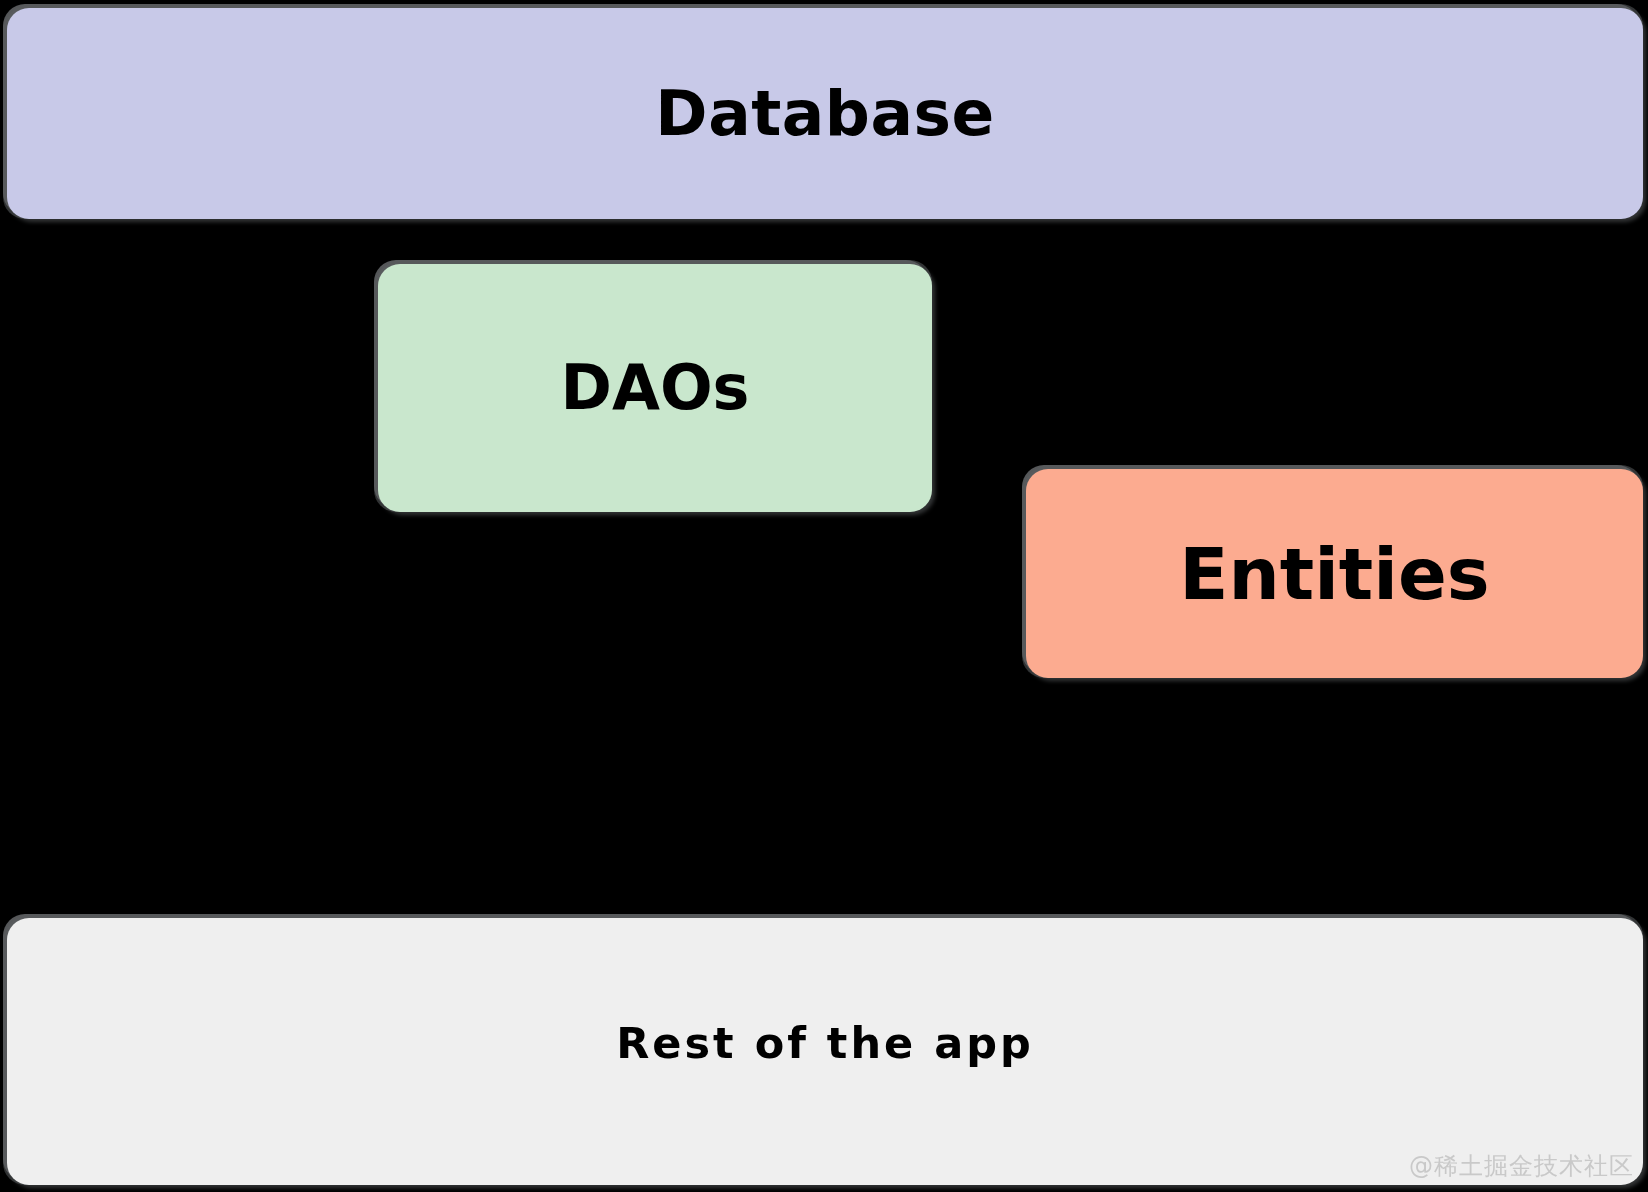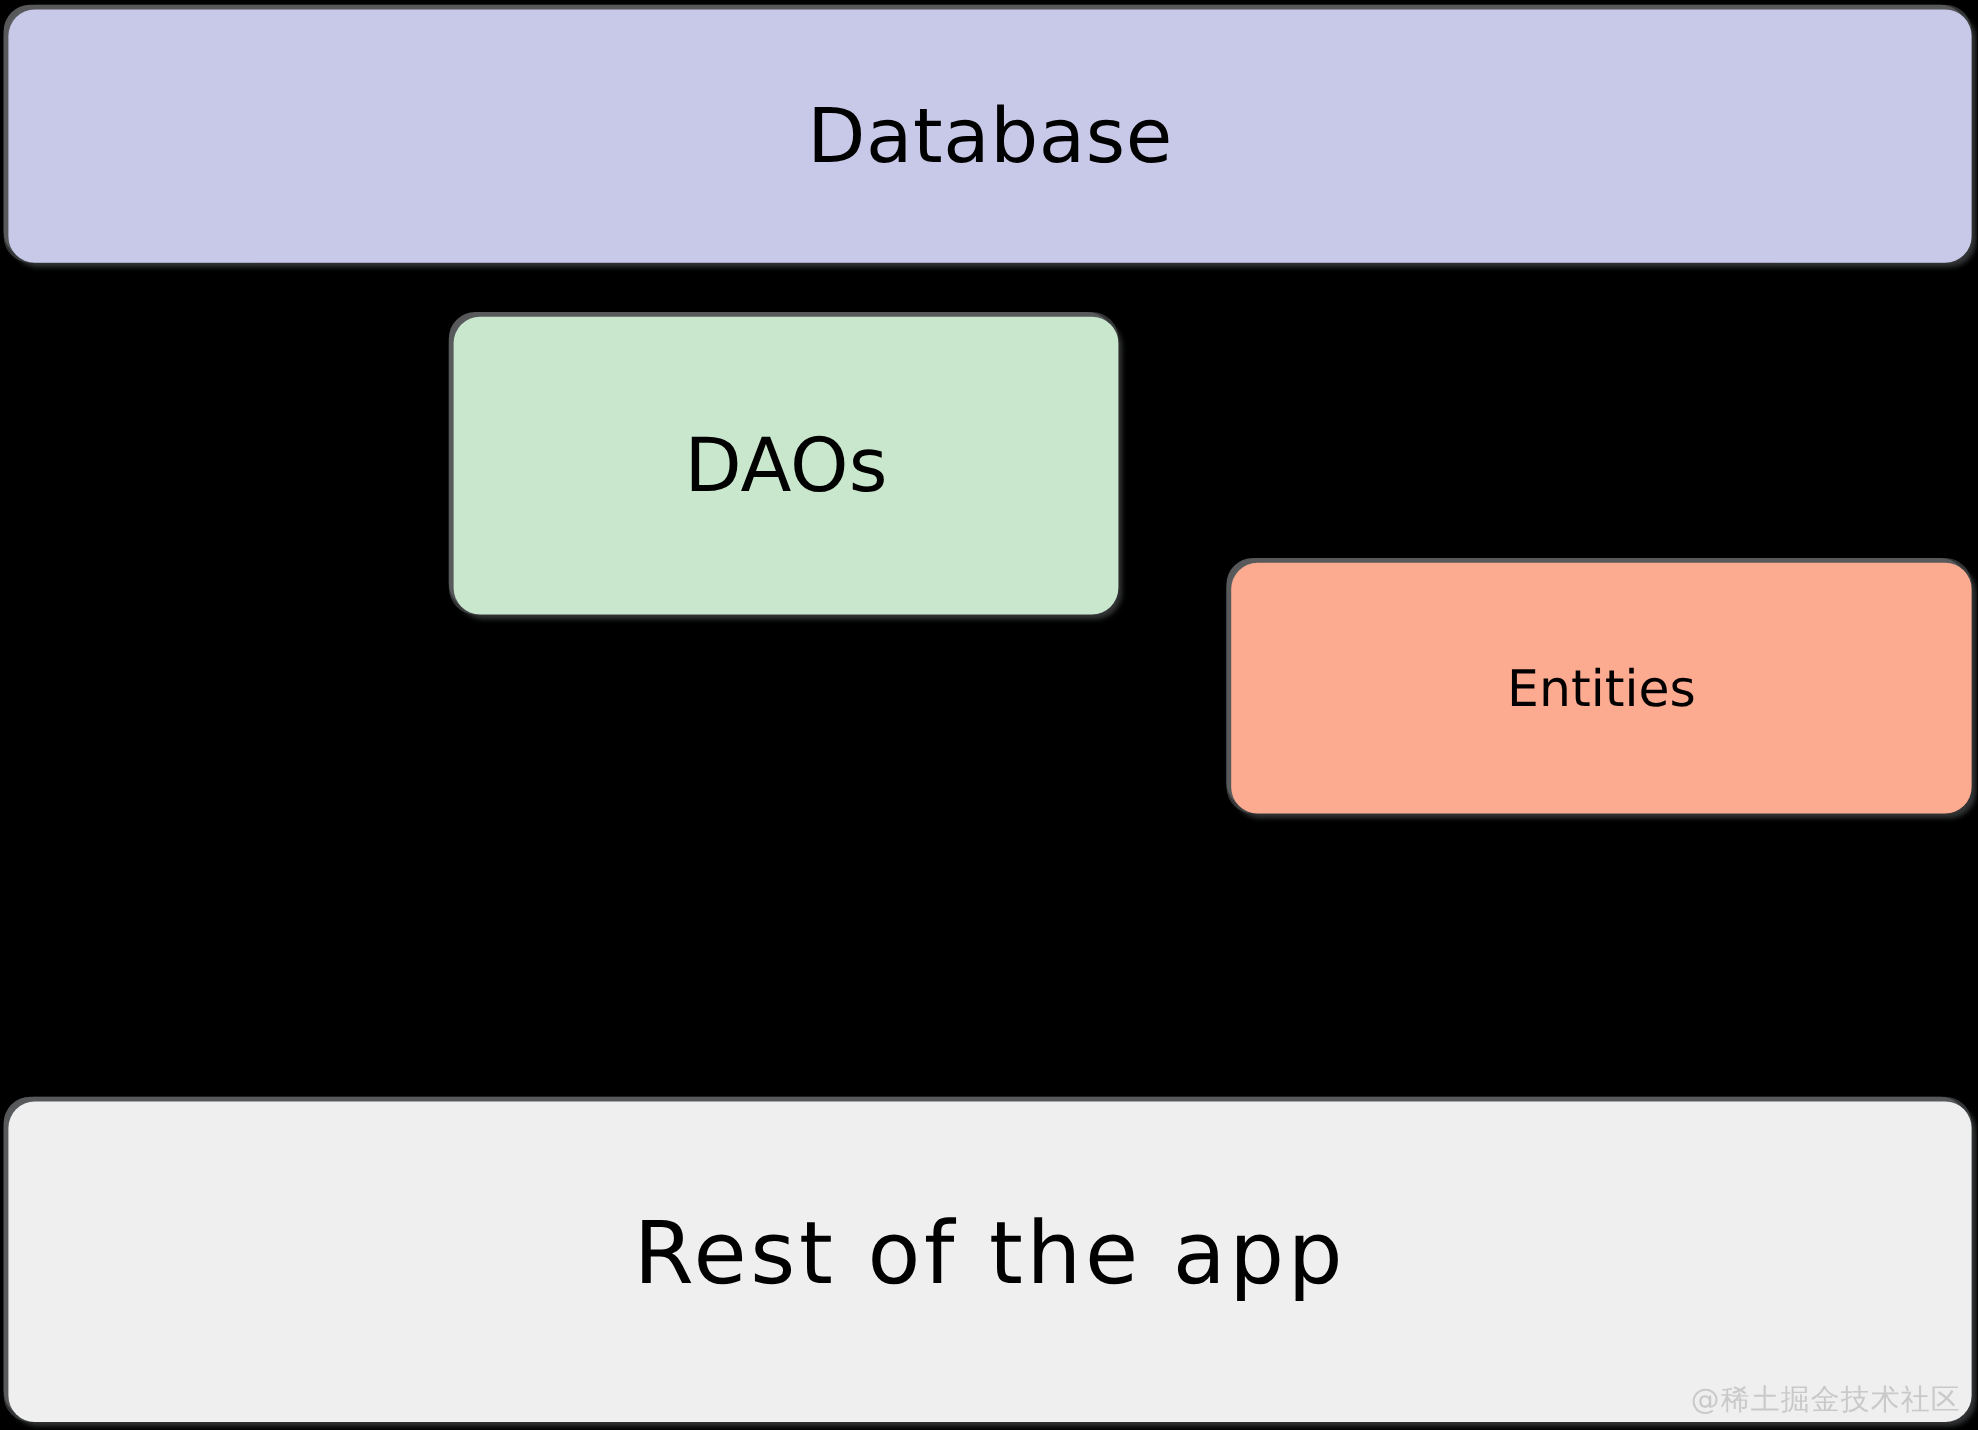--- a/index.html
+++ b/index.html
@@ -25,21 +25,21 @@
     align-items: center;
     justify-content: center;
     
     box-shadow: -4px -4px 0 0 rgba(90, 92, 94, 0.95),
                  0px -4px 0 0 rgba(90, 92, 94, 0.55),
                 -4px  0px 0 0 rgba(90, 92, 94, 0.55),
                  3px  3px 4px 0 rgba(60, 62, 64, 0.85);
   }
   .node-label {
     color: #000000;
-    font-weight: normal;
+    font-weight: bold;
     line-height: 1;
     white-space: nowrap;
     user-select: none;
   }
 
   
   #node-database {
     left: 7px;
     top: 8px;
     width: 1636px;
@@ -68,35 +68,35 @@
   
   #node-entities {
     left: 1026px;
     top: 469px;
     width: 617px;
     height: 209px;
     background: #fcab90;
     justify-content: center;
   }
   #node-entities .node-label {
-    font-size: 42px;
+    font-size: 72px;
     letter-spacing: 0px;
     transform: translateX(0px);
   }
 
   
   #node-rest-of-app {
     left: 7px;
     top: 918px;
     width: 1636px;
     height: 267px;
     background: #efefef;
   }
   #node-rest-of-app .node-label {
-    font-size: 72px;
+    font-size: 43px;
     letter-spacing: 3px;
     transform: translateY(-8px);
   }
 
   
   #watermark {
     position: absolute;
     right: 14px;
     bottom: 10px;
     font-size: 24px;

